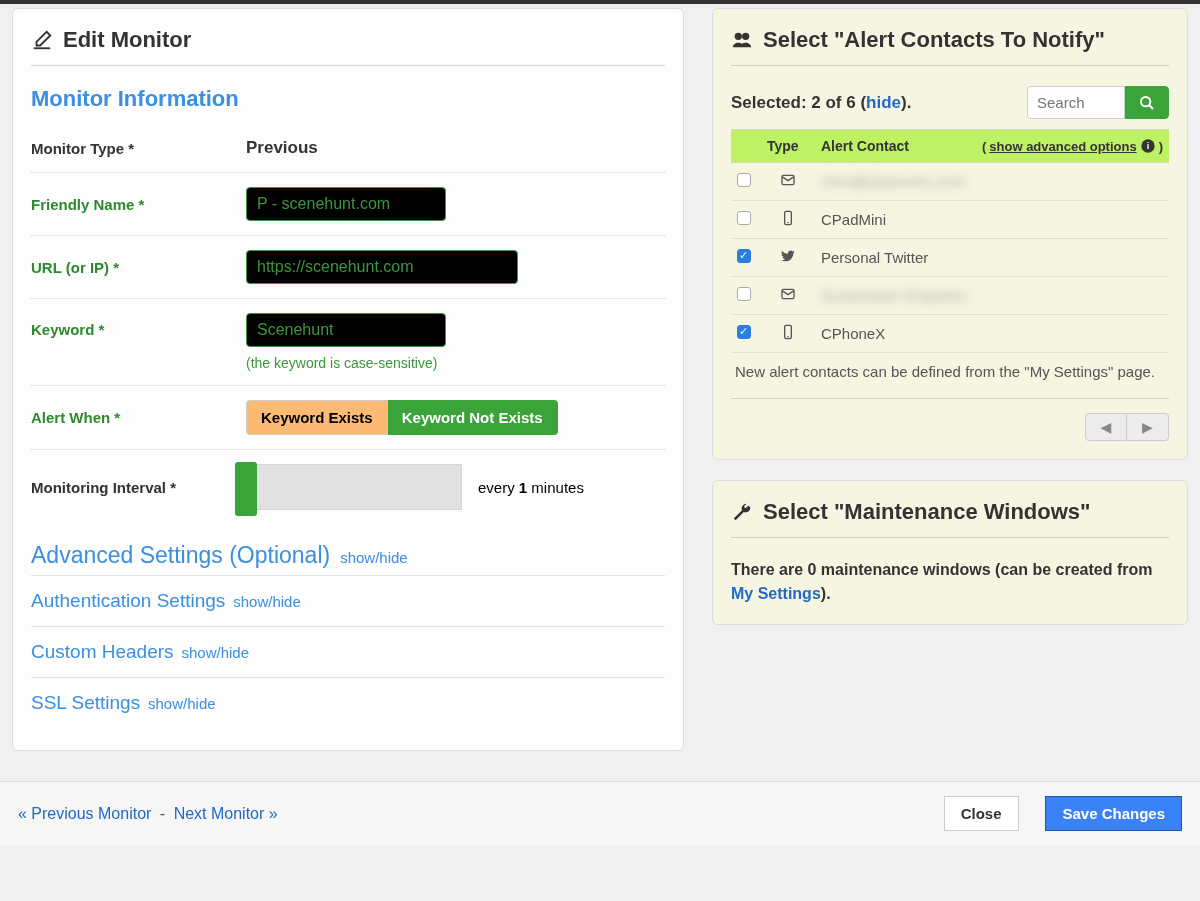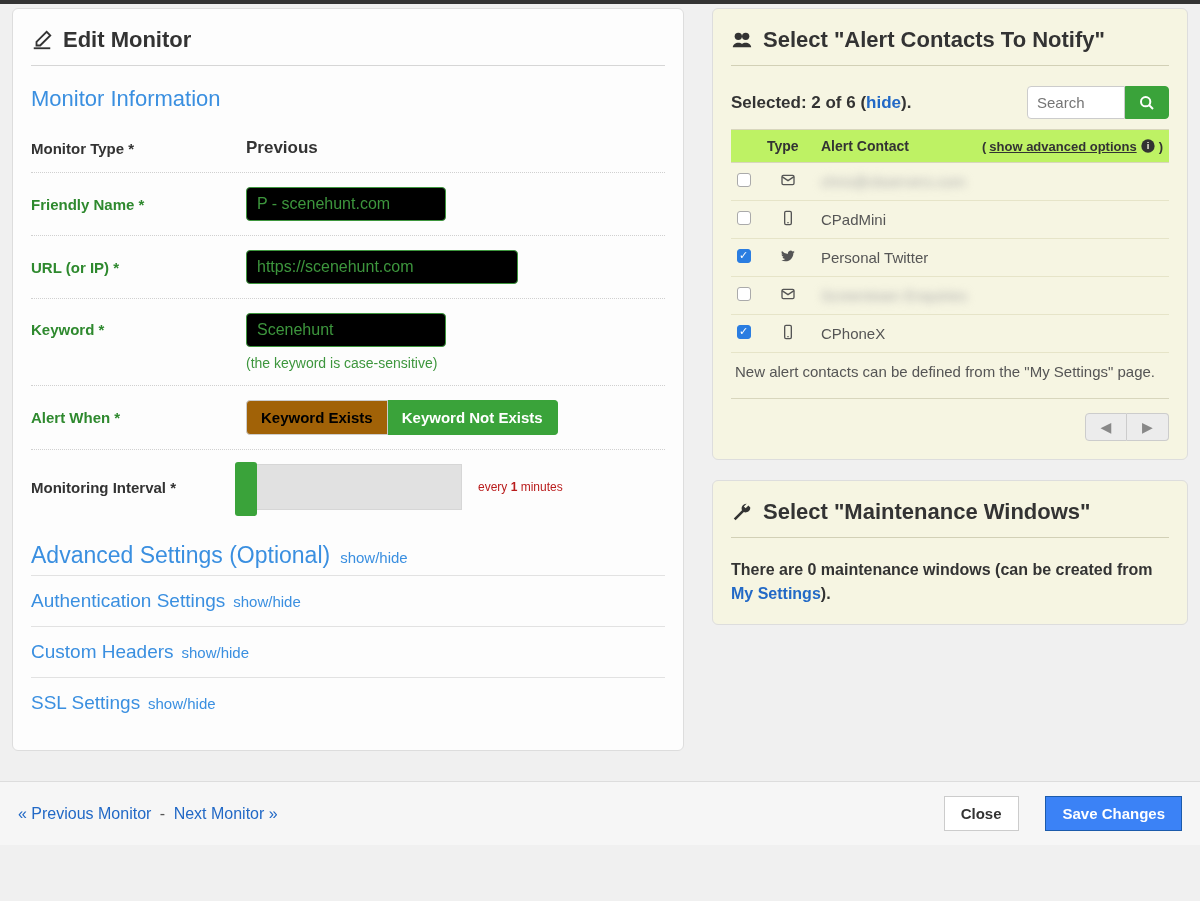--- a/index.html
+++ b/index.html
@@ -44,21 +44,21 @@
   font-weight: 700;
   color: #333;
   border-bottom: 1px solid #d6d6d6;
   padding-bottom: 12px;
   margin-bottom: 20px;
 }
 .panel-title svg { width: 22px; height: 22px; }
 .section-title {
   font-size: 22px;
   color: #3a8fe0;
-  font-weight: 400;
+  font-weight: 700;
   margin: 12px 0 12px 0;
 }
 .row {
   display: flex;
   align-items: center;
   padding: 14px 0;
   border-bottom: 1px dotted #d0d0d0;
 }
 .row:last-of-type { border-bottom: none; }
 .row-label {
@@ -83,21 +83,21 @@
 .input-url { width: 272px; }
 .input-kw { width: 200px; }
 .hint {
   color: #3d963d;
   font-size: 14px;
   margin-top: 8px;
 }
 .btn-group { display: inline-flex; }
 .btn-opt {
   border: 1px solid #ccc;
-  background: #a16207;
+  background: #fdba74;
   padding: 8px 14px;
   font-size: 15px;
   font-weight: 600;
   cursor: pointer;
 }
 .btn-opt:first-child { border-radius: 4px 0 0 4px; }
 .btn-opt:last-child { border-radius: 0 4px 4px 0; border-left: none; }
 .btn-opt.active { background: #3aa33a; color: #fff; border-color: #3aa33a; }
 .slider-wrap { display: flex; align-items: center; gap: 16px; }
 .slider-track {
@@ -106,21 +106,21 @@
   position: relative;
   border: 1px solid #d6d6d6;
 }
 .slider-handle {
   position: absolute; left: -12px; top: -3px;
   width: 22px; height: 54px;
   background: #3aa33a;
   border-radius: 3px;
   cursor: grab;
 }
-.interval-text { color: #b91c1c; font-size: 12px; text-align: center; }
+.interval-text { color: #000000; font-size: 15px; text-align: center; }
 .collapsible {
   padding: 14px 0;
   border-bottom: 1px solid #e2e2e2;
 }
 .collapsible:last-child { border-bottom: none; }
 .coll-title {
   color: #3a8fe0;
   font-size: 19px;
   font-weight: 400;
 }

